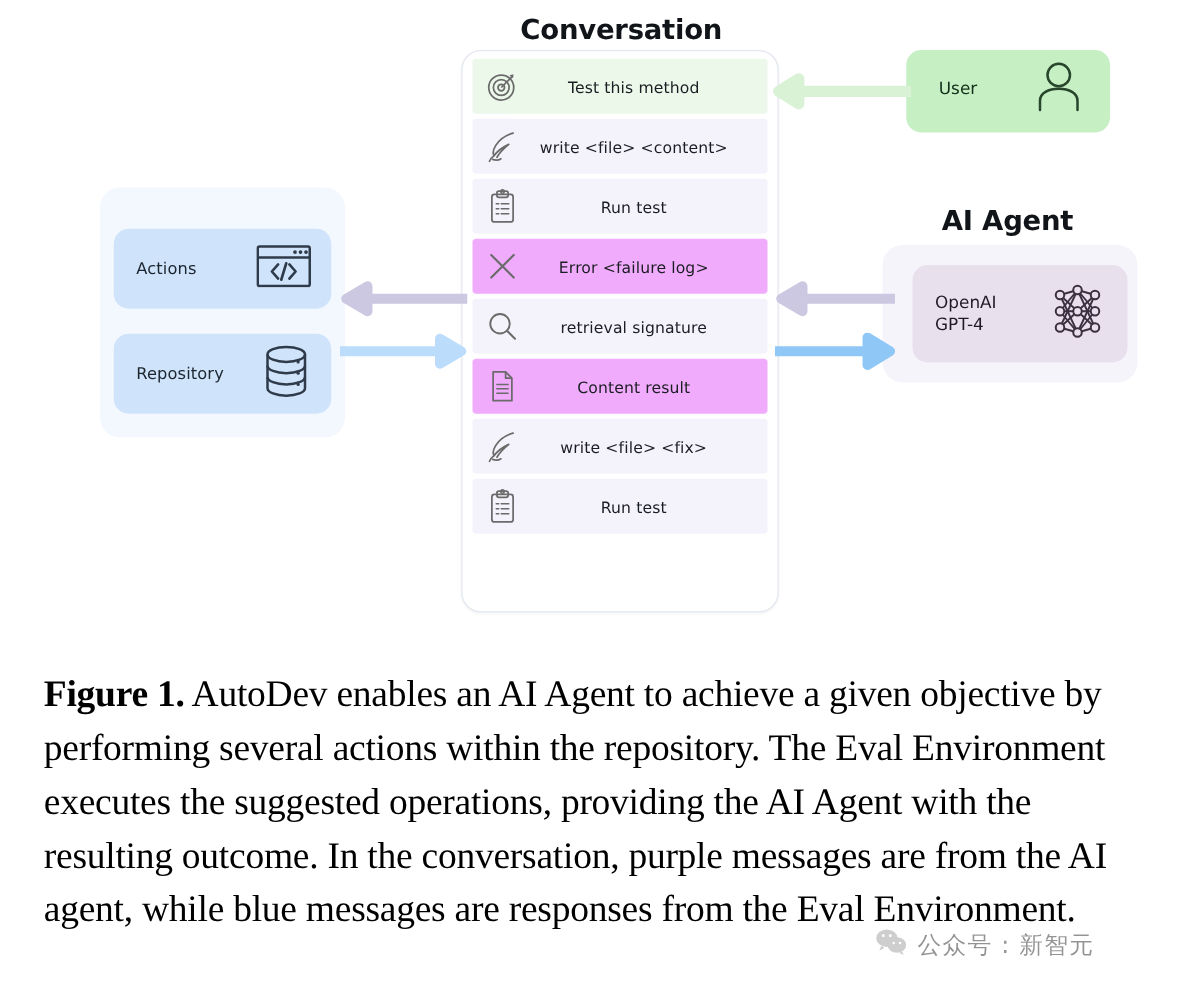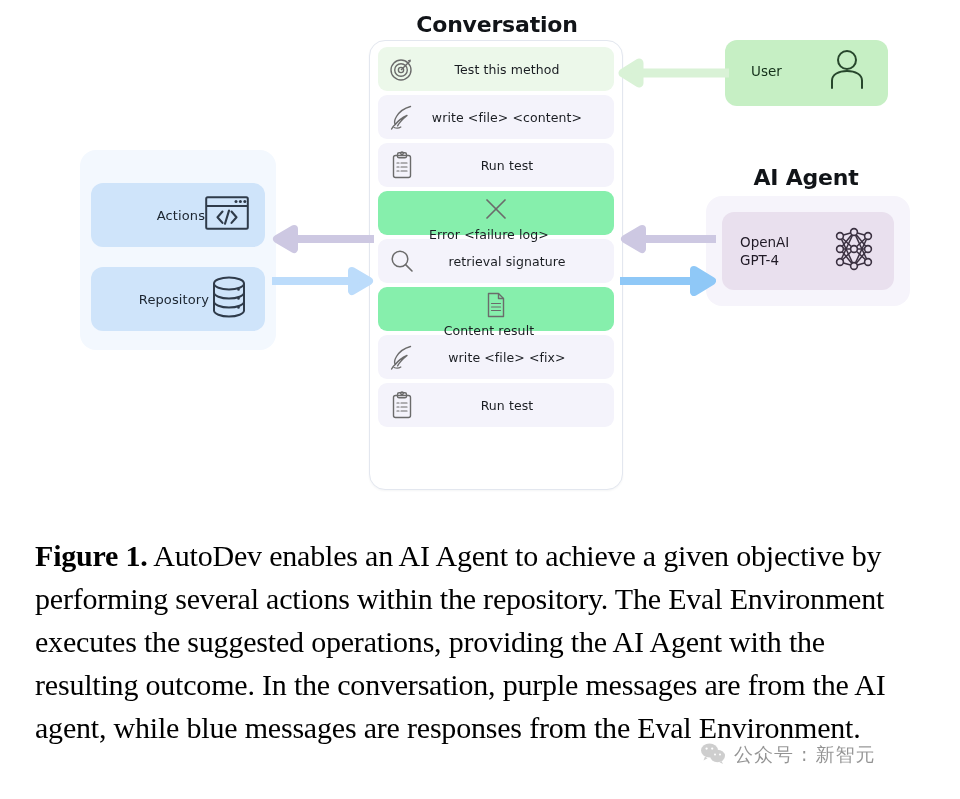--- a/index.html
+++ b/index.html
@@ -49,21 +49,21 @@
     border-radius: 16px;
     box-sizing: border-box;
     padding: 6px 8px;
     box-shadow: 0 1px 2px rgba(40,50,80,0.05);
   }
 
   .msg {
     display: flex;
     align-items: center;
     height: 44px;
-    border-radius: 9px;
+    border-radius: 3px;
     margin-bottom: 4px;
     padding: 0 6px;
     box-sizing: border-box;
   }
   .msg .msg-icon {
     width: 36px;
     flex: 0 0 36px;
     display: flex;
     align-items: center;
     justify-content: center;
@@ -73,21 +73,21 @@
     text-align: center;
     font-family: "DejaVu Sans", sans-serif;
     font-size: 12.5px;
     color: #1a1d22;
     letter-spacing: 0.1px;
     padding-right: 14px;
     white-space: nowrap;
   }
   .msg.green  { background: #ecf8ea; }
   .msg.purple { background: #f4f3fb; }
-  .msg.blue   { background: #86efac; flex-direction: column; }
+  .msg.blue   { background: #f0abfc; }
 
   
   #eval-title { left: 66px; top: 120px; width: 222px; }
 
   #eval-env-box {
     position: absolute;
     left: 80px;
     top: 150px;
     width: 196px;
     height: 200px;
@@ -96,21 +96,21 @@
   }
   .eval-card {
     position: absolute;
     left: 11px;
     width: 174px;
     height: 64px;
     background: #cfe4fa;
     border-radius: 12px;
     display: flex;
     align-items: center;
-    justify-content: flex-end;
+    justify-content: space-between;
     padding: 0 16px 0 18px;
     box-sizing: border-box;
   }
   #eval-card-actions { top: 33px; }
   #eval-card-repository { top: 117px; }
   .eval-card-label {
     font-family: "DejaVu Sans", sans-serif;
     font-size: 13px;
     color: #1c2530;
     letter-spacing: 0.1px;
@@ -144,21 +144,21 @@
     position: absolute;
     left: 706px;
     top: 196px;
     width: 204px;
     height: 110px;
     background: #f6f4fb;
     border-radius: 16px;
   }
   #agent-card {
     position: absolute;
-    left: 16px;
+    left: 24px;
     top: 16px;
     width: 172px;
     height: 78px;
     background: #e9e0ee;
     border-radius: 12px;
     display: flex;
     align-items: center;
     justify-content: space-between;
     padding: 0 14px 0 18px;
     box-sizing: border-box;

